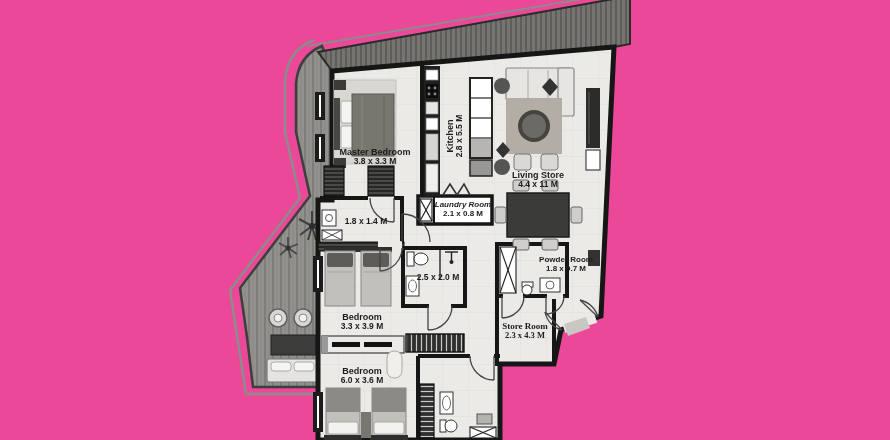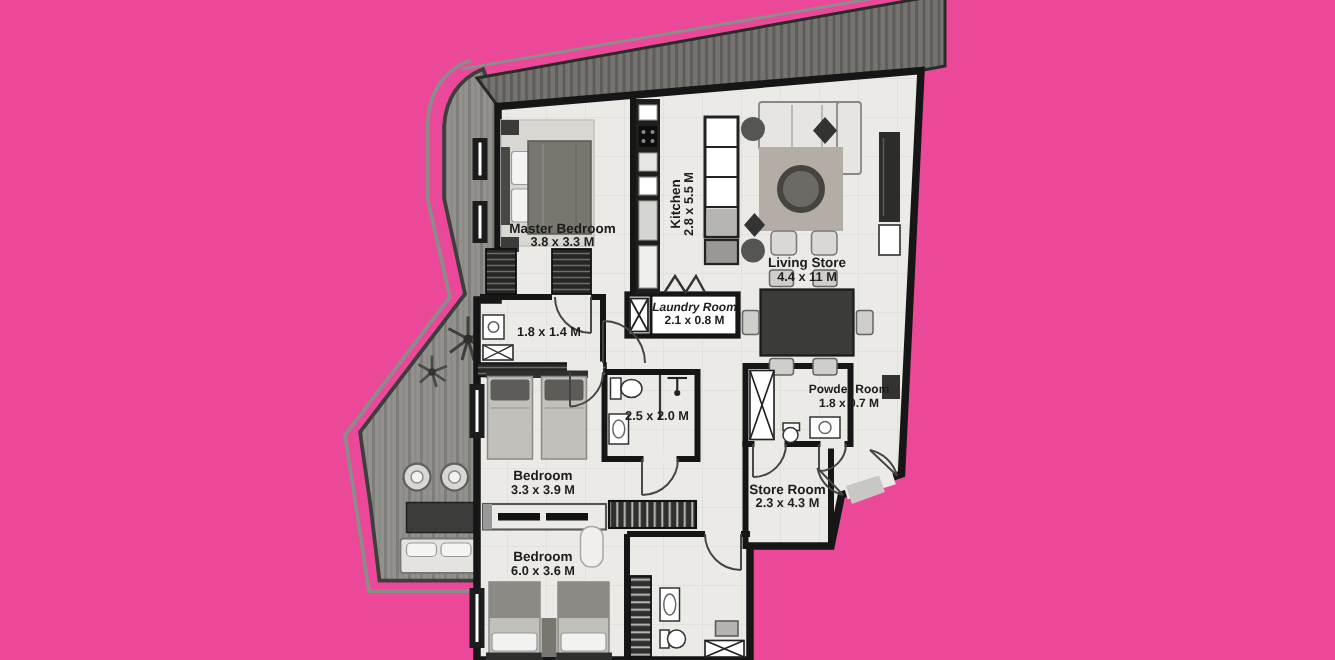--- a/index.html
+++ b/index.html
@@ -377,21 +377,21 @@
 <div class="lbl small" style="left:534px;top:265px;margin-left:32px;">
   <span class="nm" style="font-size:8px;">Powder Room</span>
   <span class="dm">1.8 x 0.7 M</span>
 </div>
 
 <div class="lbl" style="left:362px;top:322px;">
   <span class="nm">Bedroom</span>
   <span class="dm">3.3 x 3.9 M</span>
 </div>
 
-<div class="lbl" style="left:525px;top:331px;">
+<div class="lbl" style="left:525px;top:331px;font-family:Liberation Serif, serif;">
   <span class="nm">Store Room</span>
   <span class="dm">2.3 x 4.3 M</span>
 </div>
 
 <div class="lbl" style="left:362px;top:376px;">
   <span class="nm">Bedroom</span>
   <span class="dm">6.0 x 3.6 M</span>
 </div>
 
 </div>

